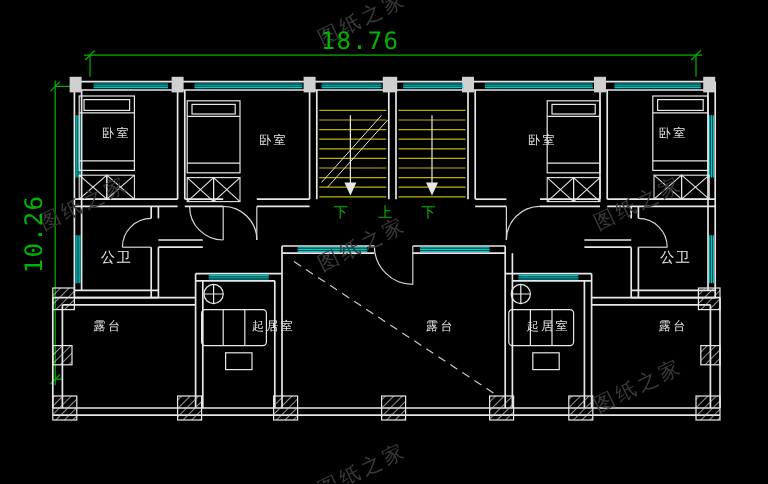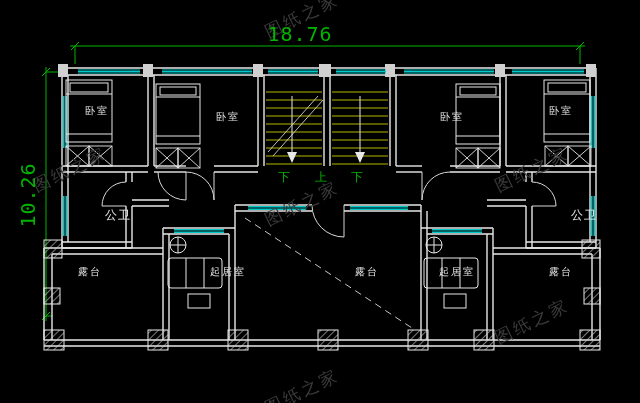--- a/index.html
+++ b/index.html
@@ -13,21 +13,21 @@
   svg{position:absolute;left:0;top:0;}
   .lbl{
     position:absolute;
     color:#e8e8e8;
     font-size:10px;
     letter-spacing:2px;
     transform:translate(-50%,-50%);
     white-space:nowrap;
     z-index:3;
   }
-  .lbl.small{font-size:12px;letter-spacing:1px;margin-left:21px;}
+  .lbl.small{font-size:12px;letter-spacing:1px;}
   .dim{
     position:absolute;
     color:#00b400;
     font-size:20px;
     font-family:"DejaVu Sans Mono","DejaVu Sans",monospace;
     transform:translate(-50%,-50%);
     letter-spacing:1px;
     z-index:3;
   }
   .dim.vertical{transform:translate(-50%,-50%) rotate(-90deg);}

